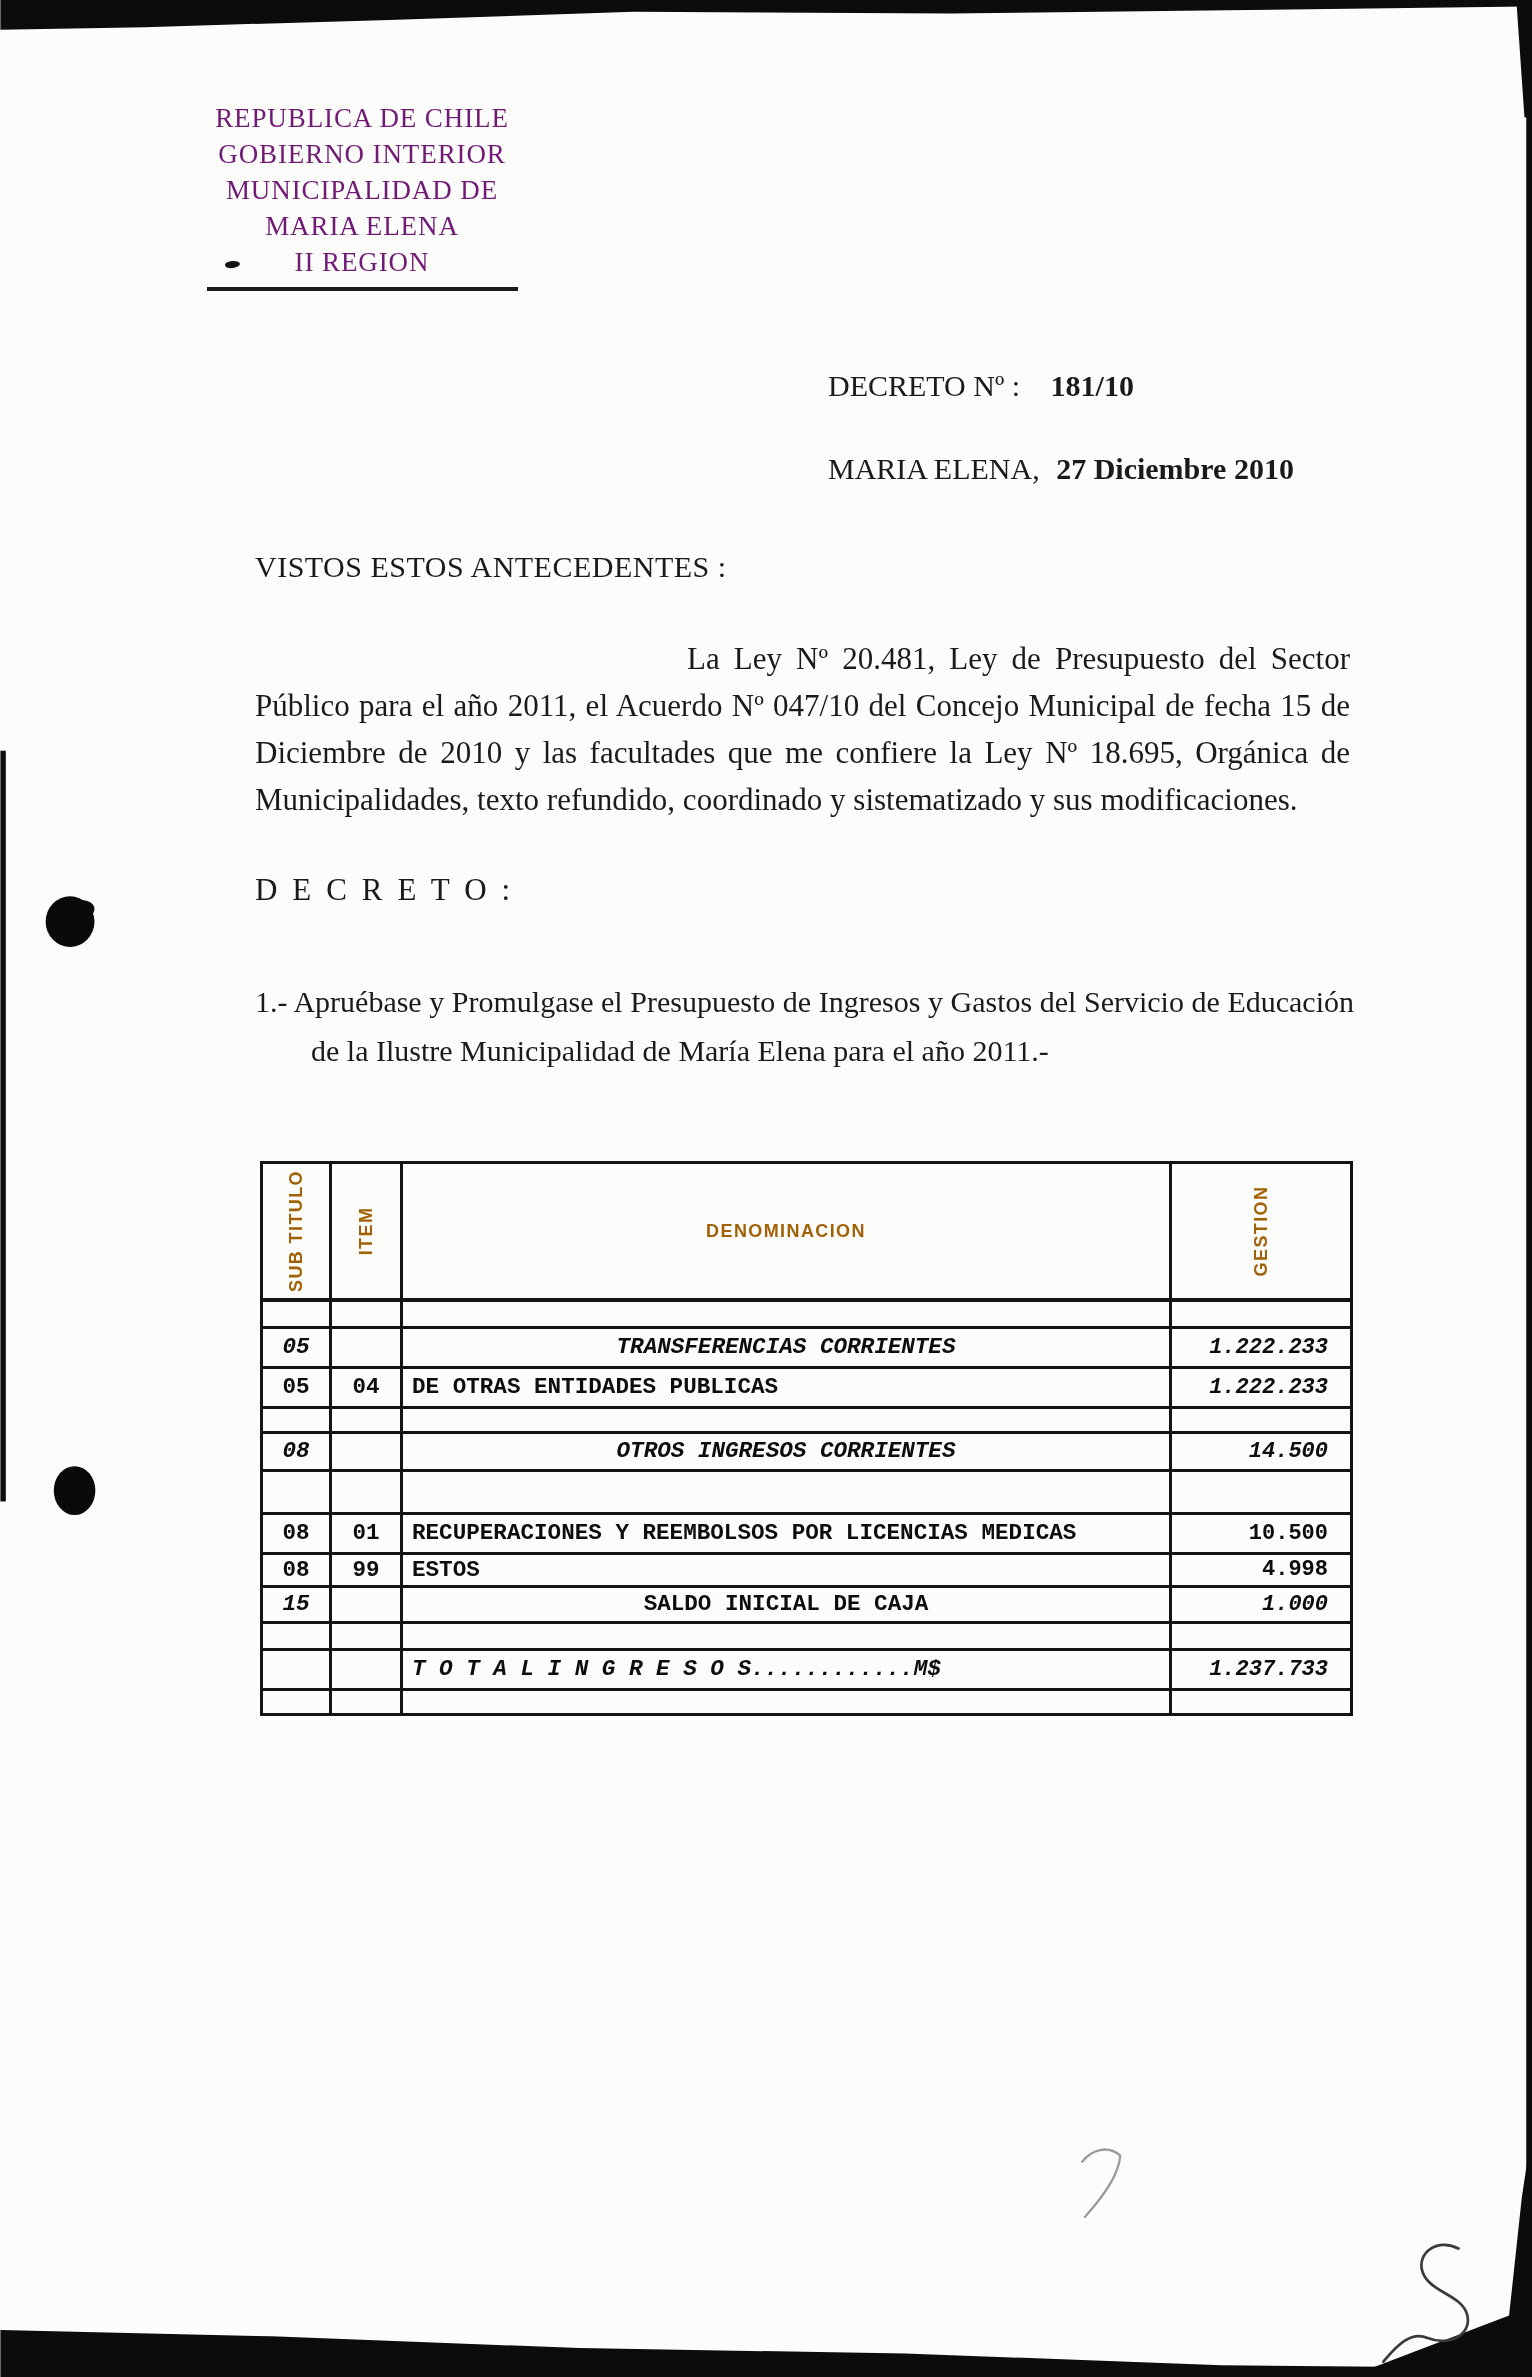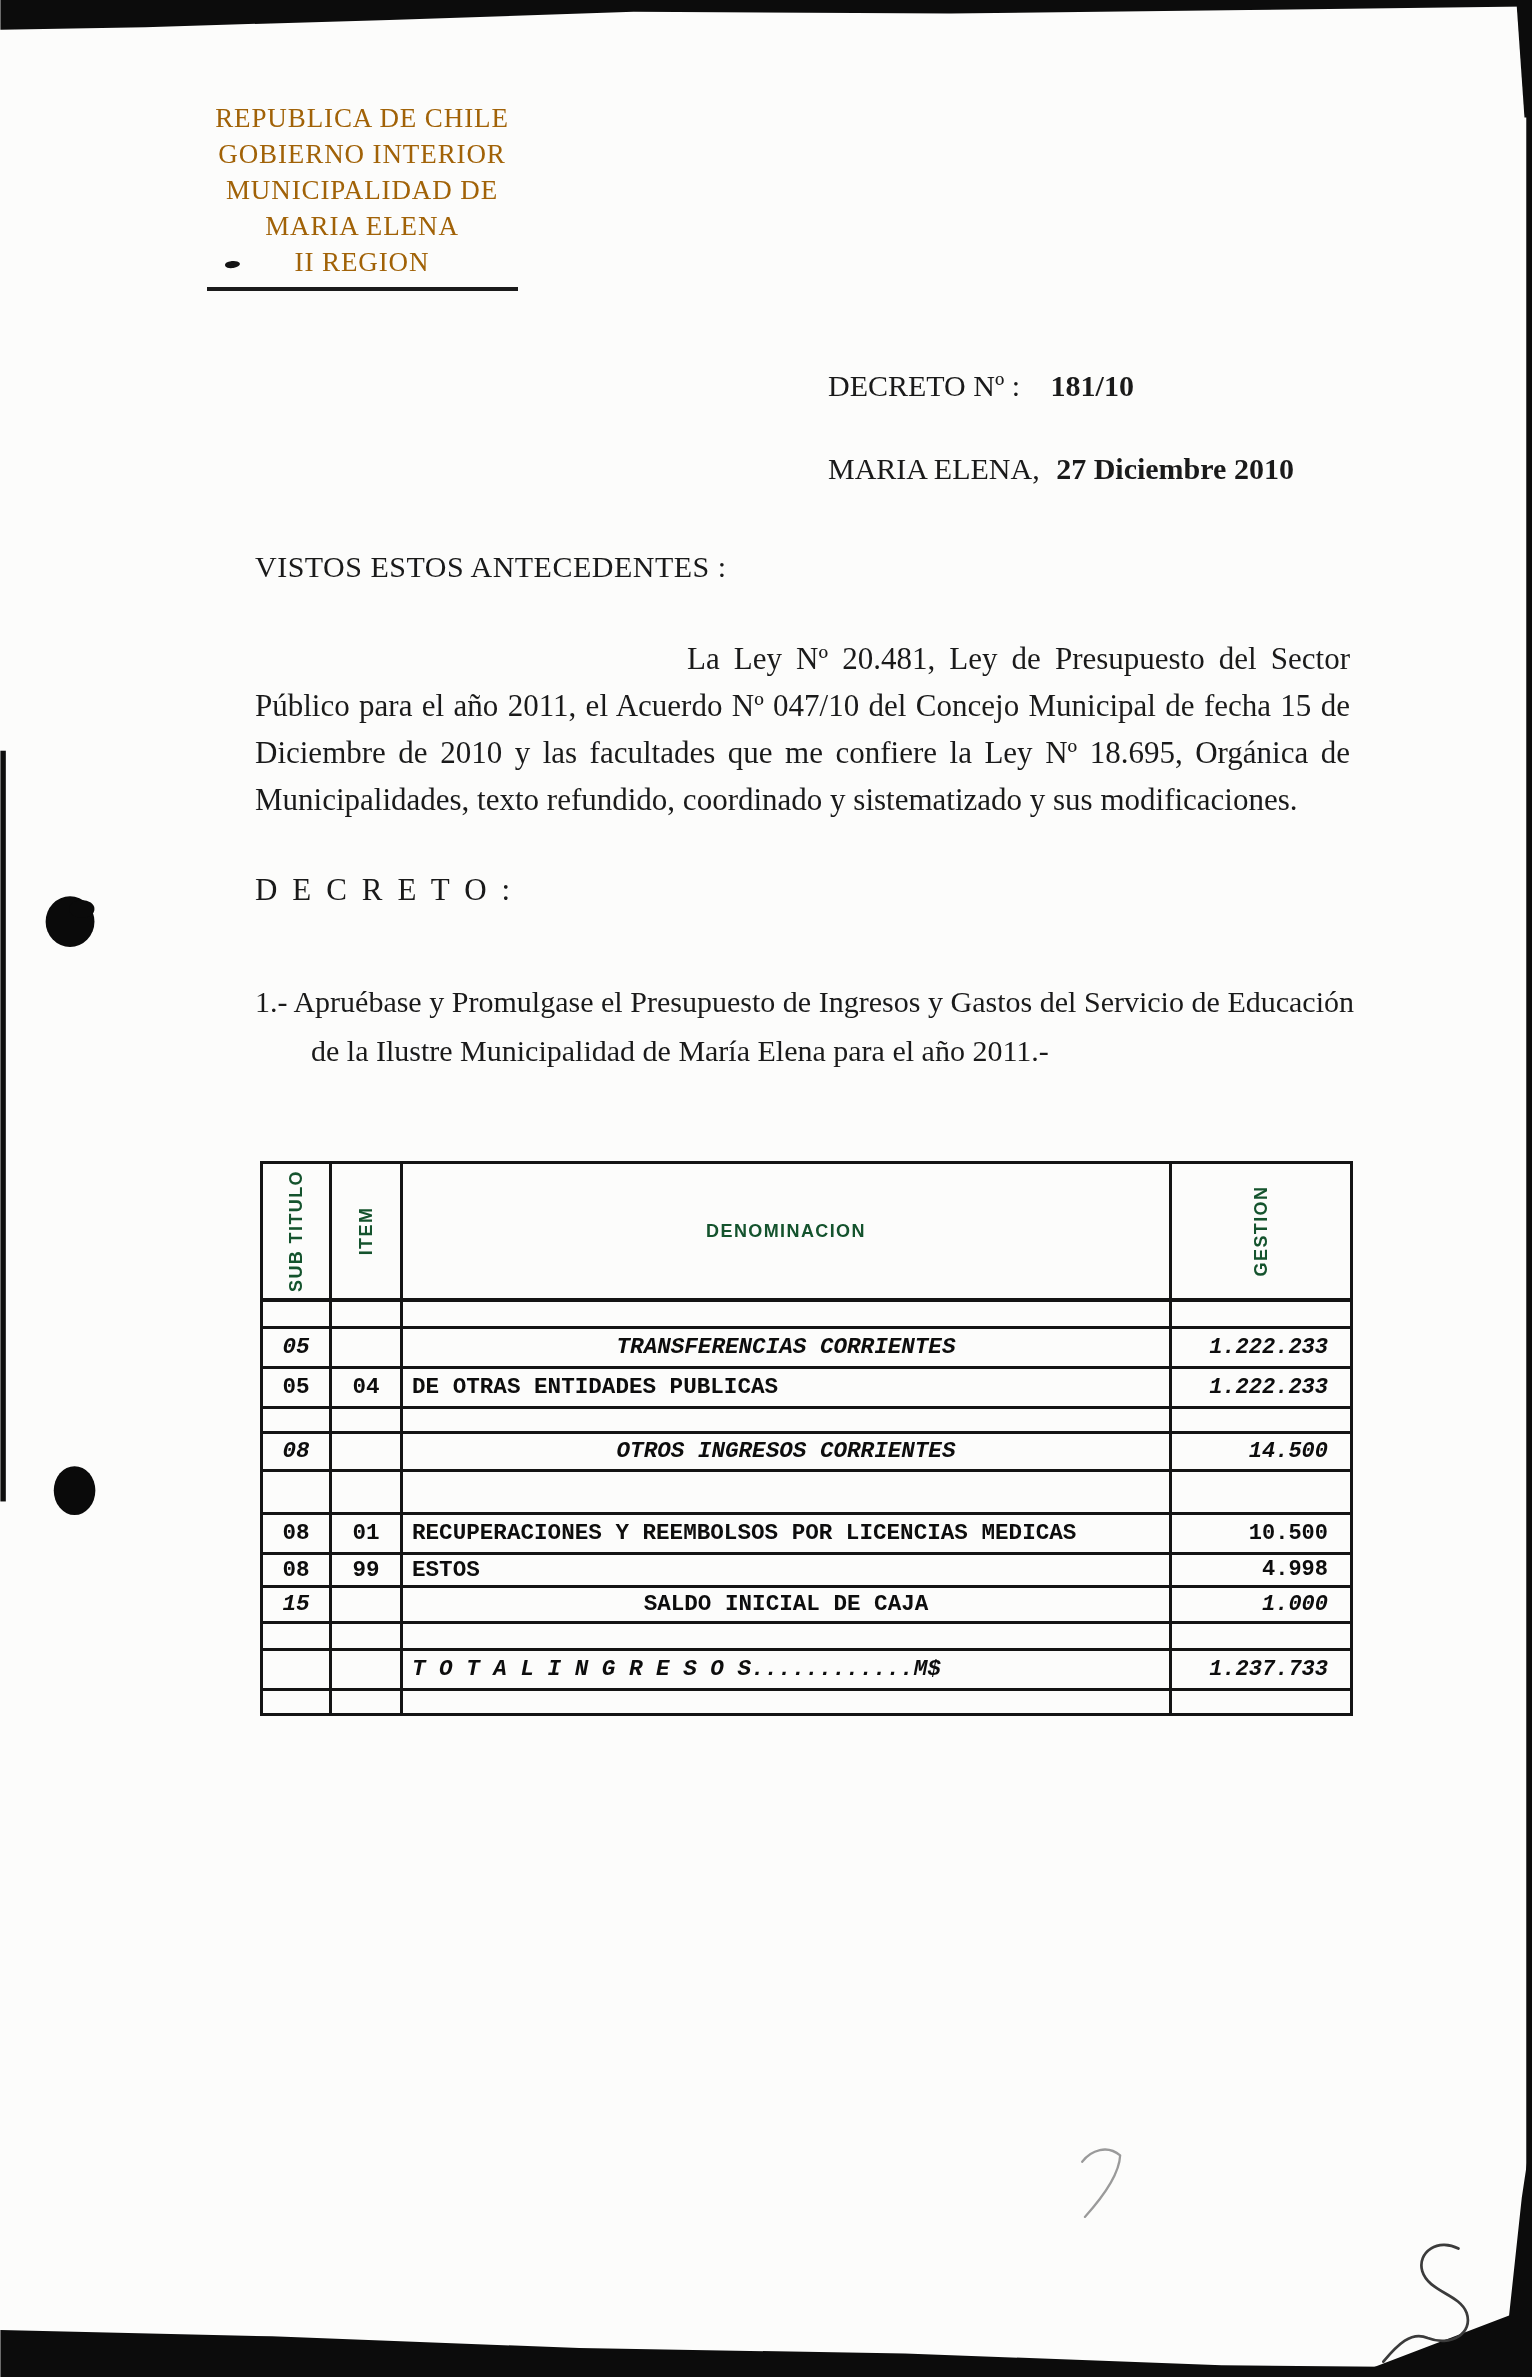--- a/index.html
+++ b/index.html
@@ -10,21 +10,21 @@
     overflow:hidden;
     font-family:"Liberation Serif", serif;
     color:#1a1a1a;
   }
   .artifacts{position:absolute;left:0;top:0;width:1533px;height:2377px;pointer-events:none;}
 
   
   .letterhead{
     position:absolute;left:181px;top:100px;width:362px;
     text-align:center;font-size:27px;line-height:36px;letter-spacing:0.9px;
-    color:#a16207;
+    color:#701a75;
   }
   .letterhead-rule{
     position:absolute;left:207px;top:287px;width:311px;height:3.6px;background:#1b1b1b;
   }
   .stray-mark{
     position:absolute;left:225px;top:261px;width:15.4px;height:7.2px;background:#141414;
     border-radius:45% 55% 50% 50%;transform:rotate(-7deg);
   }
 
   
@@ -48,21 +48,21 @@
 
   
   .budget{
     position:absolute;left:260px;top:1161px;
     border-collapse:collapse;table-layout:fixed;
     font-family:"Liberation Mono","DejaVu Sans Mono",monospace;
     color:#0d0d0d;
   }
   .budget td,.budget th{border:3.6px solid #141414;padding:0;overflow:hidden;}
   .budget thead th{border-bottom:4.5px solid #141414;height:134px;position:relative;
-    font-family:"Liberation Sans",sans-serif;font-size:18px;font-weight:700;letter-spacing:1.4px;color:#14532d;}
+    font-family:"Liberation Sans",sans-serif;font-size:18px;font-weight:700;letter-spacing:1.4px;color:#a16207;}
   .vlabel{
     position:absolute;left:50%;top:50%;
     transform:translate(-50%,-50%) rotate(-90deg);
     white-space:nowrap;
   }
   .hlabel{display:block;text-align:center;}
   .budget .num{text-align:center;font-size:22.6px;font-weight:700;margin-top:14px;}
   .budget .denom{font-size:22.6px;font-weight:700;padding:0 9px;white-space:nowrap;}
   .budget .denom.center{text-align:center;}
   .budget .denom.left{text-align:left;}

